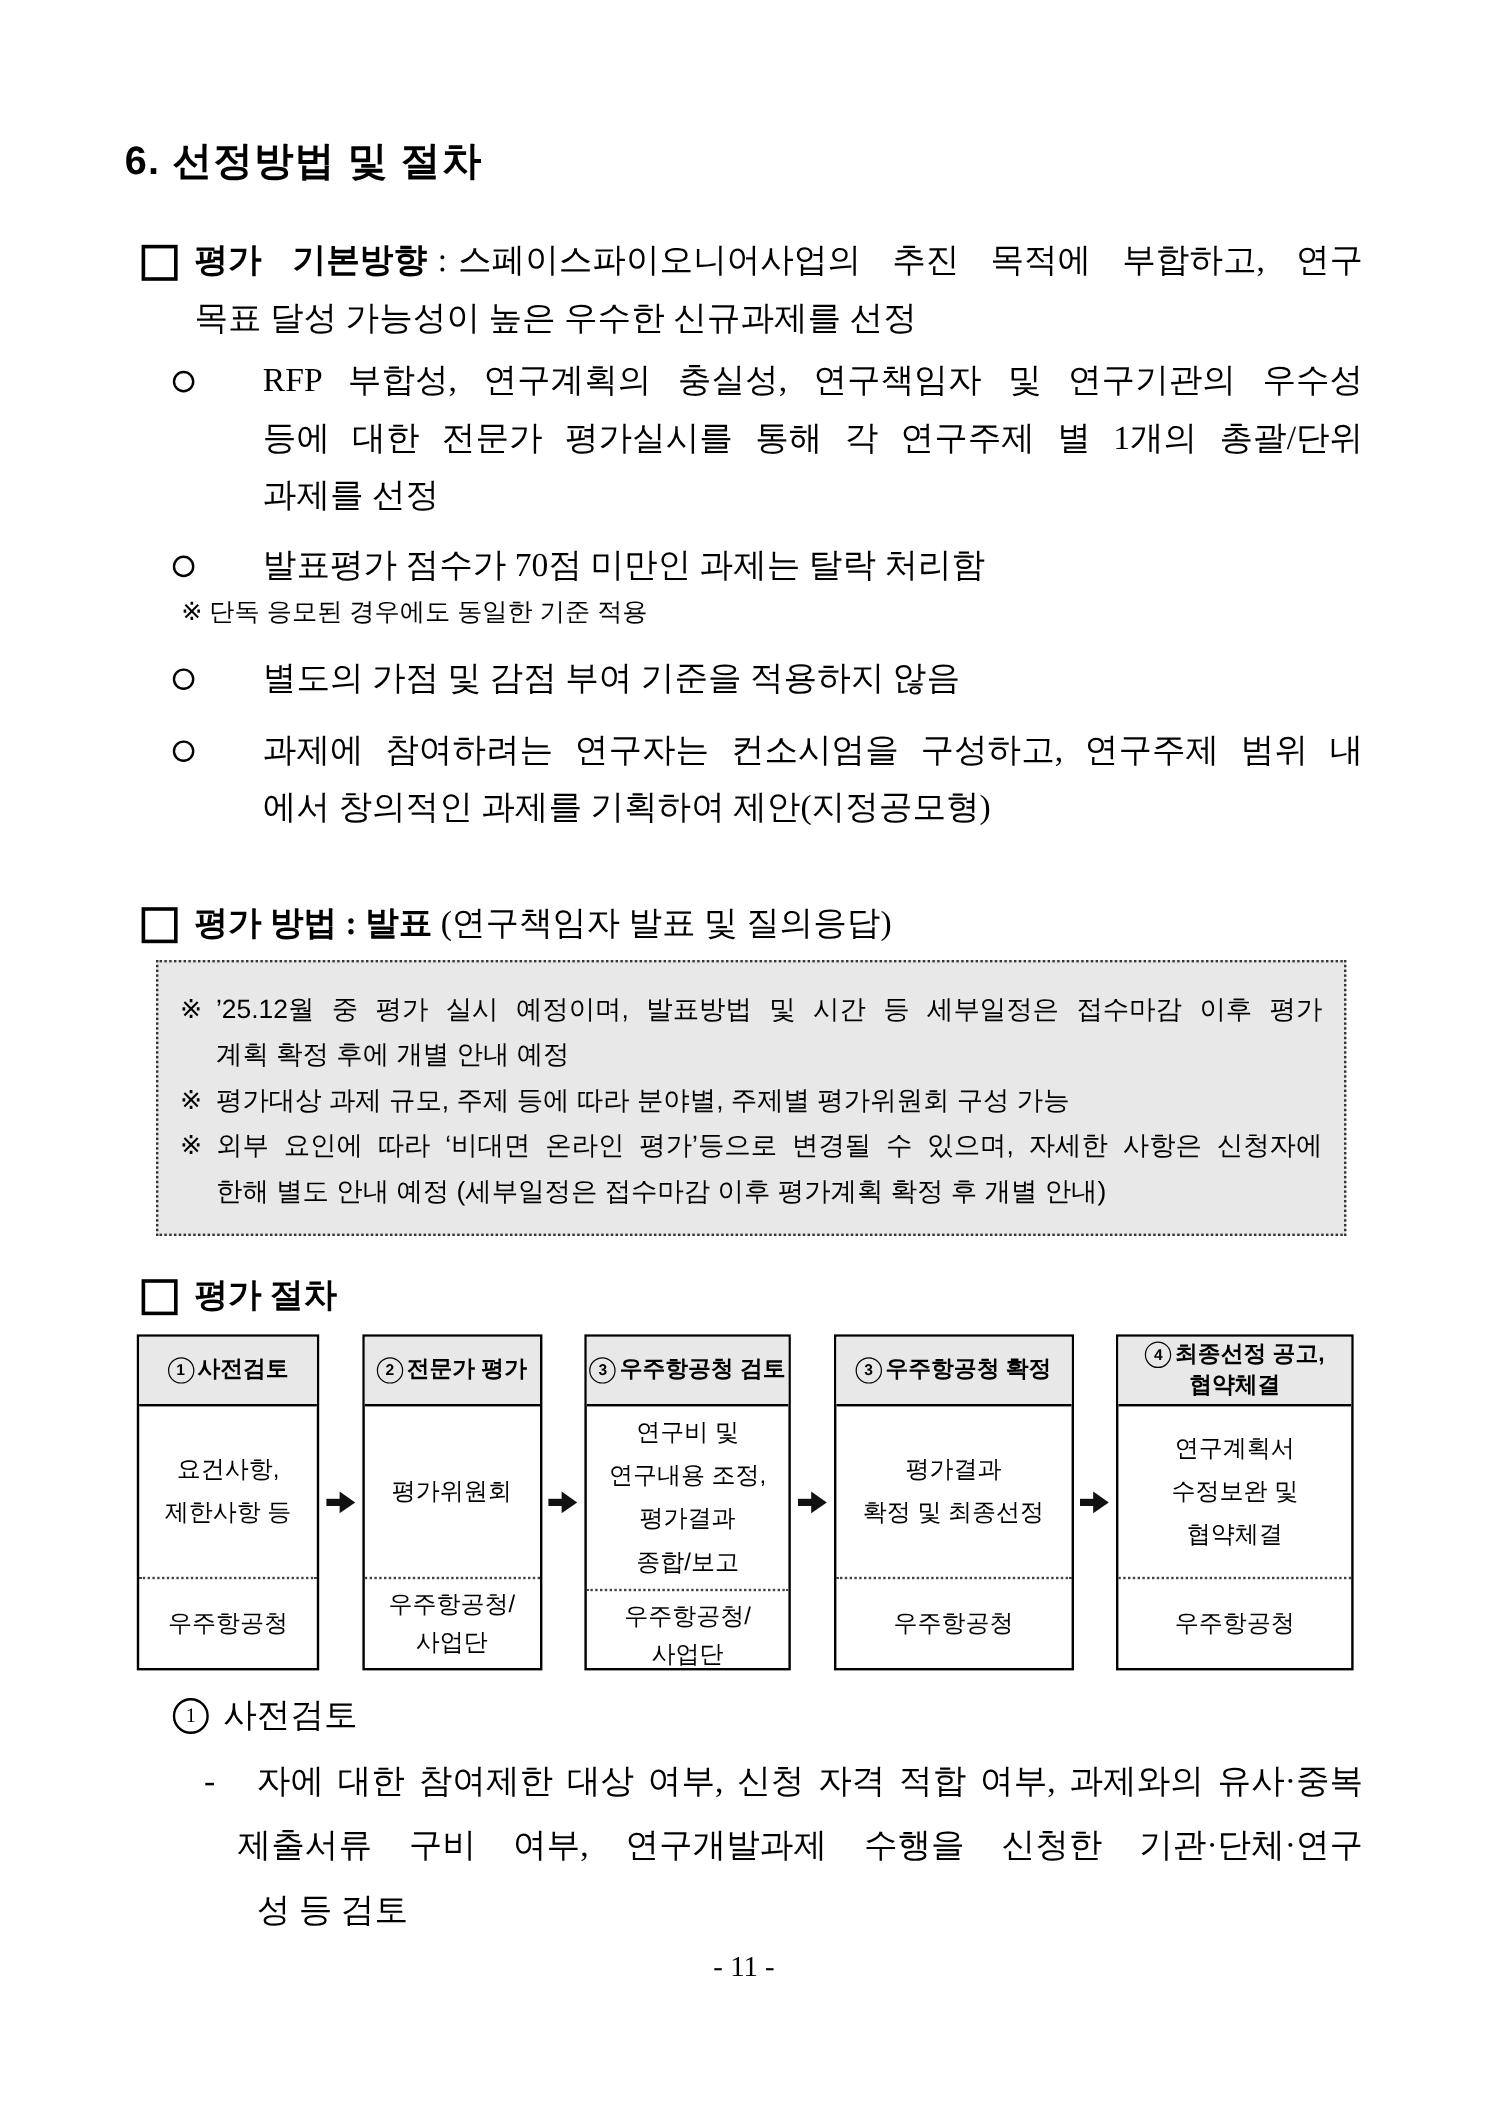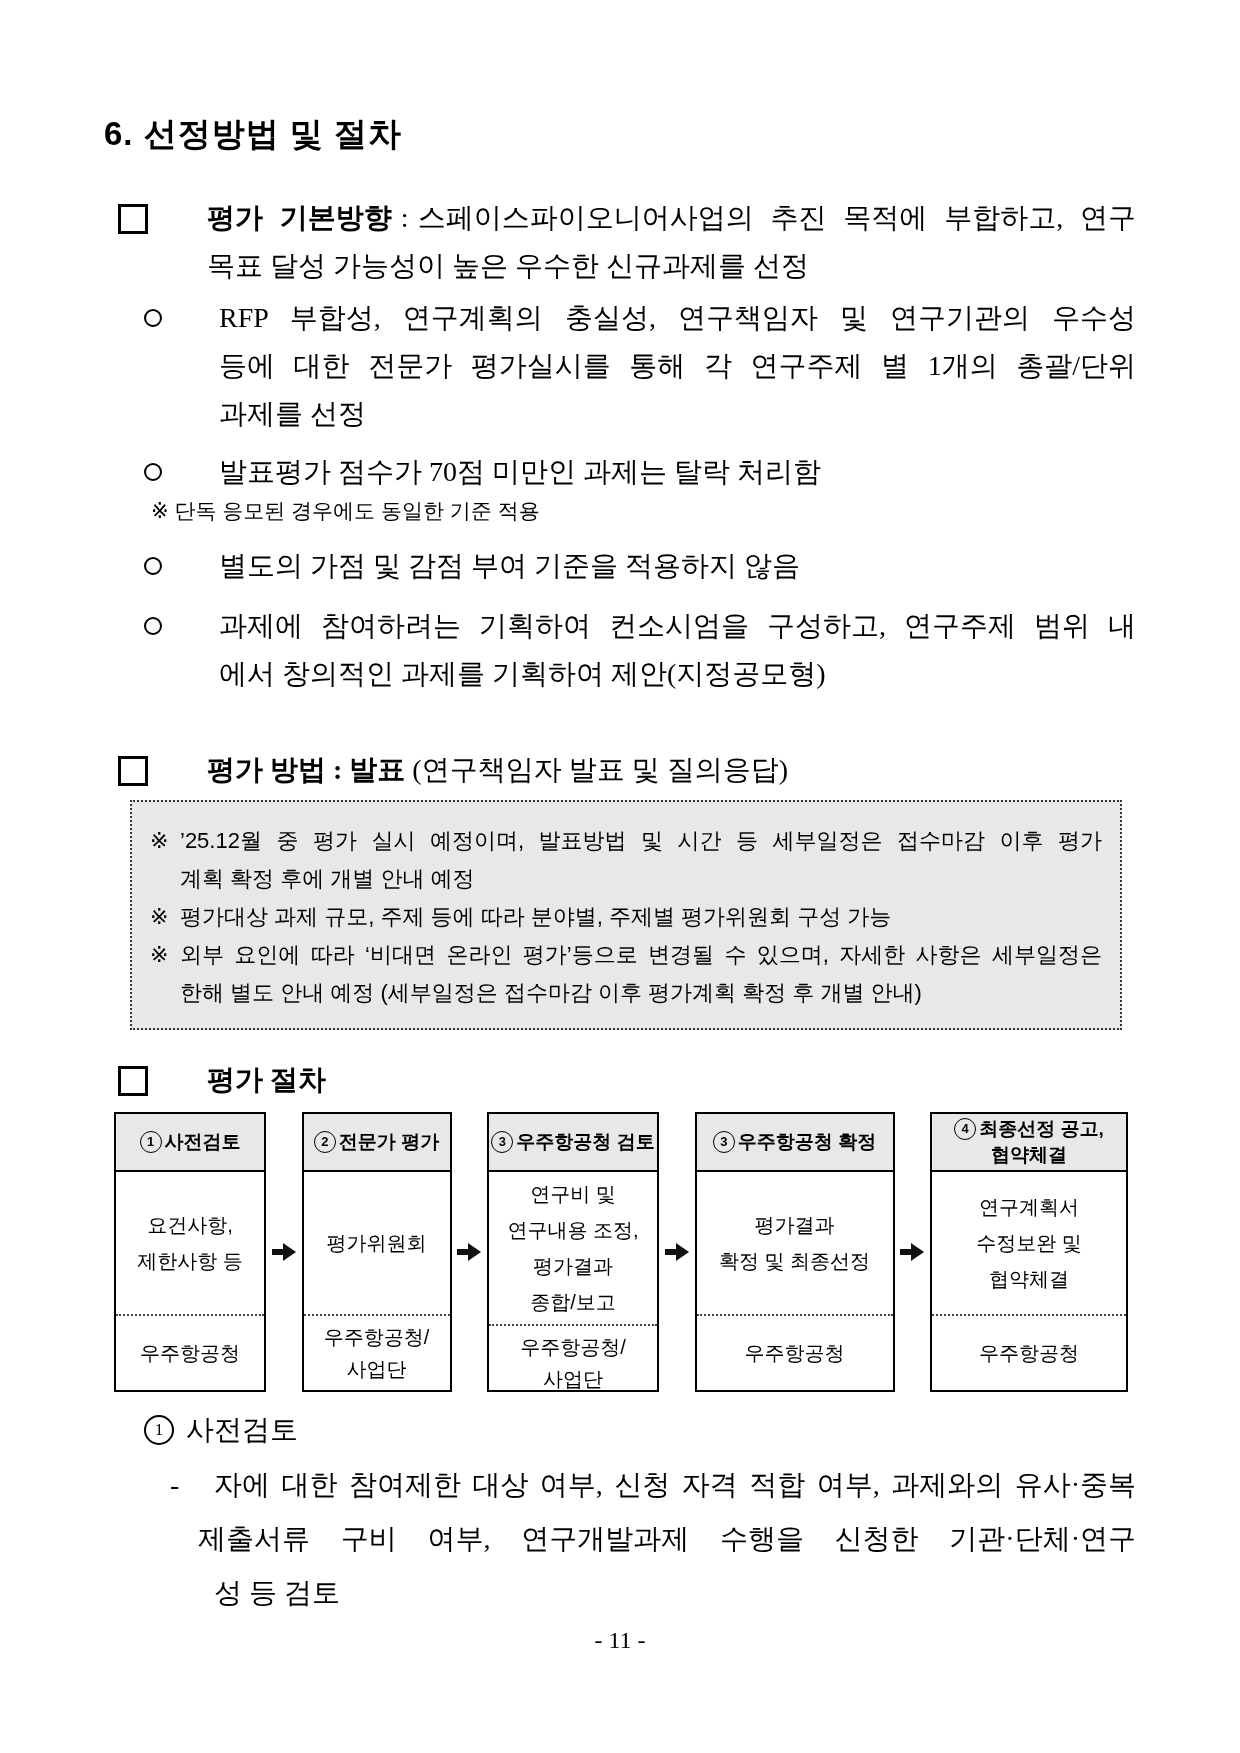--- a/index.html
+++ b/index.html
@@ -20,21 +20,21 @@
   .doc-title{
     font-family:"Liberation Sans","DejaVu Sans",sans-serif;
     font-weight:800;
     font-size:33px;
     line-height:40px;
     letter-spacing:1px;
     margin:0 0 40px 0;
   }
 
   
-  .lvl1{display:flex;align-items:flex-start;margin-bottom:4px;gap:45px;}
+  .lvl1{display:flex;align-items:flex-start;margin-bottom:4px;}
   .sq{
     flex:0 0 auto;
     width:24px;height:24px;
     border:3px solid #000;
     margin:10px 14px 0 14px;
   }
   .lvl1 .txt{flex:1 1 auto;min-width:0;}
   .b{font-weight:bold;}
   .colon{margin:0 9px;}
 
@@ -192,21 +192,21 @@
   <div class="subnote"><span>※</span> <span>단독 응모된 경우에도 동일한 기준 적용</span></div>
 
   <div class="lvl2">
     <span class="circ"></span>
     <div class="txt">별도의 가점 및 감점 부여 기준을 적용하지 않음</div>
   </div>
 
   <div class="lvl2" style="margin-bottom:48px;">
     <span class="circ"></span>
     <div class="txt">
-      <div class="jl">과제에 참여하려는 기획하여 컨소시엄을 구성하고, 연구주제 범위 내</div>
+      <div class="jl">과제에 참여하려는 연구자는 컨소시엄을 구성하고, 연구주제 범위 내</div>
       <div>에서 창의적인 과제를 기획하여 제안(지정공모형)</div>
     </div>
   </div>
 
   <div class="lvl1" style="margin-bottom:6px;">
     <span class="sq"></span>
     <div class="txt"><span class="b">평가 방법 : 발표</span> <span>(연구책임자 발표 및 질의응답)</span></div>
   </div>
 
   <div class="notice-box">
@@ -219,21 +219,21 @@
     </div>
     <div class="nitem">
       <span class="nmark">※</span>
       <div class="ntxt">
         <div>평가대상 과제 규모, 주제 등에 따라 분야별, 주제별 평가위원회 구성 가능</div>
       </div>
     </div>
     <div class="nitem">
       <span class="nmark">※</span>
       <div class="ntxt">
-        <div class="jl">외부 요인에 따라 ‘비대면 온라인 평가’등으로 변경될 수 있으며, 자세한 사항은 세부일정은</div>
+        <div class="jl">외부 요인에 따라 ‘비대면 온라인 평가’등으로 변경될 수 있으며, 자세한 사항은 신청자에</div>
         <div>한해 별도 안내 예정 (세부일정은 접수마감 이후 평가계획 확정 후 개별 안내)</div>
       </div>
     </div>
   </div>
 
   <div class="lvl1 proc-heading">
     <span class="sq"></span>
     <div class="txt b">평가 절차</div>
   </div>
 

